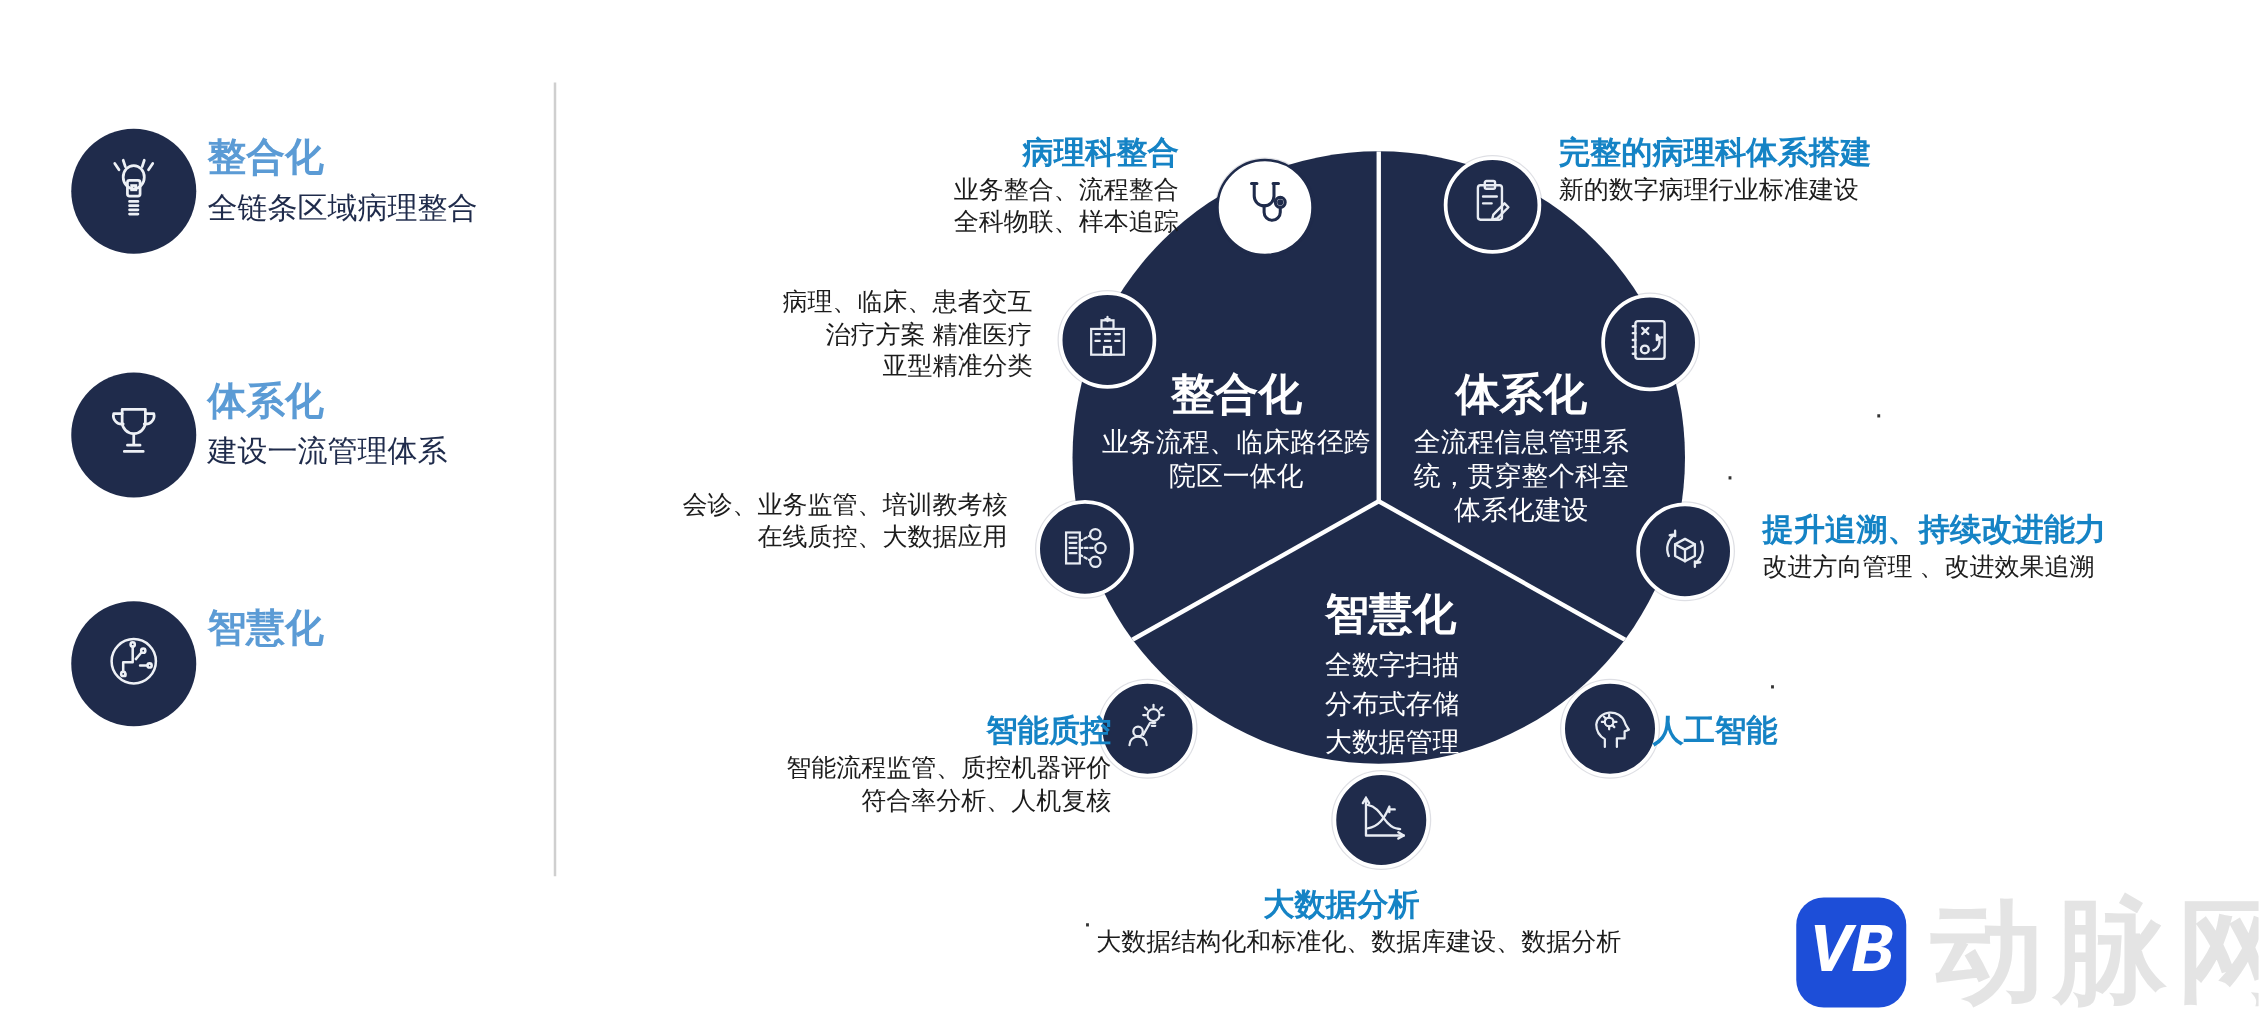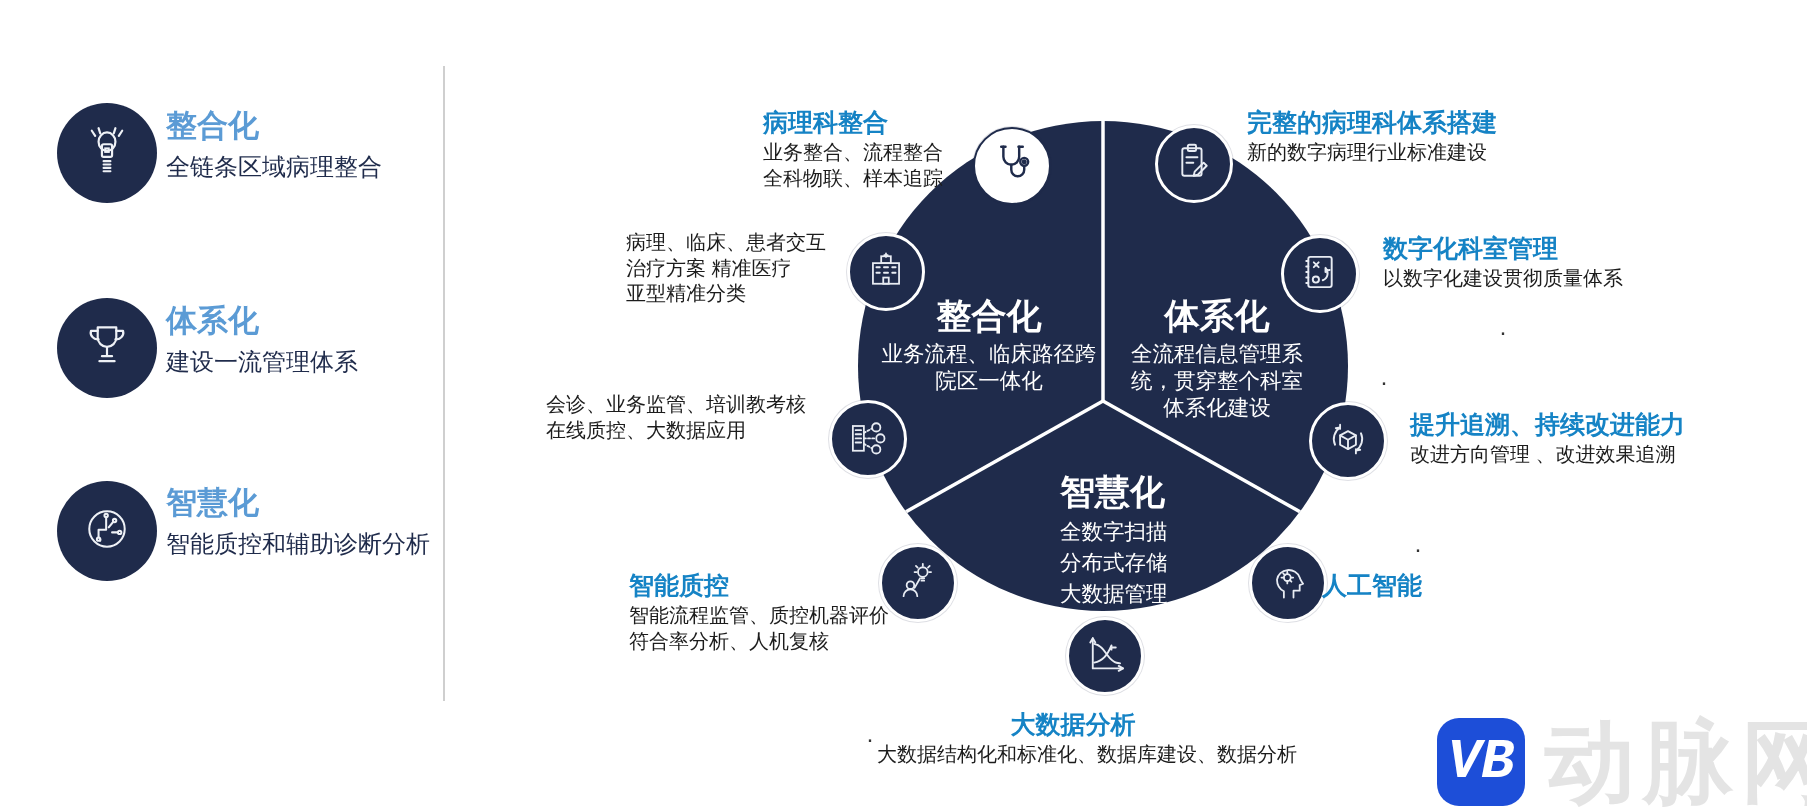--- a/index.html
+++ b/index.html
@@ -23,21 +23,21 @@
   .sector-title{font-size:35px;font-weight:bold;line-height:40px;margin-bottom:5px;}
   .sector-line{font-size:21.5px;line-height:27px;}
   .sector-bottom{text-align:left;}
   .sector-bottom .sector-line{line-height:31px;}
   
   .sat-icon{position:absolute;width:72px;height:72px;border-radius:50%;background:#1f2b4b;
     border:3px solid #ffffff;display:flex;align-items:center;justify-content:center;color:#e8ecf3;
     box-shadow:0 0 0 1px rgba(31,43,75,.15);}
   .sat-icon.light{background:#ffffff;border:2px solid #1f2b4b;color:#1f2b4b;width:74px;height:74px;}
   .sat-label{position:absolute;}
-  .sat-label.right{text-align:left;}
+  .sat-label.right{text-align:right;}
   .sat-label.center{text-align:center;}
   .sat-title{font-size:25px;font-weight:bold;color:#1583c5;line-height:31px;margin-bottom:2px;}
   .sat-line{font-size:20px;color:#1c1c1c;line-height:25.5px;}
   
   .watermark{position:absolute;left:1437px;top:706px;display:flex;align-items:center;gap:20px;}
   .wm-logo{width:88px;height:88px;border-radius:22px;background:#1d4ed8;color:#ffffff;
     display:flex;align-items:center;justify-content:center;font-size:56px;font-weight:bold;font-style:italic;font-family:Liberation Mono, monospace;}
   .wm-text{font-size:90px;font-weight:bold;color:#e4e4e4;letter-spacing:8px;line-height:90px;white-space:nowrap;}
   
   .dot{position:absolute;font-size:24px;line-height:10px;color:#333;}
@@ -80,21 +80,20 @@
         <path d="M22 42 v-9 h9 v-9 M31 24 v-6 M38 36 h7 M24 46 v-2"></path>
         <circle cx="31" cy="16" r="2"></circle>
           <circle cx="22" cy="44" r="2"></circle>
         <circle cx="47" cy="36" r="2"></circle>
           <circle cx="41" cy="22" r="2"></circle>
         <path d="M39 24 l-5 6"></path>
       </svg>
     </span>
   </div>
   <div class="legend-title" style="top:474px">智慧化</div>
-  <div class="legend-sub" style="top:518px">智能质控和辅助诊断分析</div>
 
   <div class="divider"></div>
   <div class="bottom-line"></div>
 
   <div class="disc">
     <svg width="490" height="490" viewBox="0 0 490 490">
       <g stroke="#ffffff" stroke-width="3.5" fill="none">
         <line x1="245" y1="-4" x2="245" y2="280"></line>
         <line x1="245" y1="280" x2="28" y2="402"></line>
         <line x1="245" y1="280" x2="462" y2="402"></line>
@@ -238,24 +237,20 @@
     <div class="sat-title">完整的病理科体系搭建</div>
     <div class="sat-line">新的数字病理行业标准建设</div>
   </div>
 
   <div class="sat-label right" style="right:981px;top:219px">
     <div class="sat-line">病理、临床、患者交互</div>
     <div class="sat-line">治疗方案 精准医疗</div>
     <div class="sat-line">亚型精准分类</div>
   </div>
 
-  <div class="sat-label" style="left:1383px;top:222px">
-    <div class="sat-title">数字化科室管理</div>
-    <div class="sat-line">以数字化建设贯彻质量体系</div>
-  </div>
 
   <div class="sat-label right" style="right:1001px;top:381px">
     <div class="sat-line">会诊、业务监管、培训教考核</div>
     <div class="sat-line">在线质控、大数据应用</div>
   </div>
 
   <div class="sat-label" style="left:1410px;top:398px">
     <div class="sat-title">提升追溯、持续改进能力</div>
     <div class="sat-line">改进方向管理 、改进效果追溯</div>
   </div>

